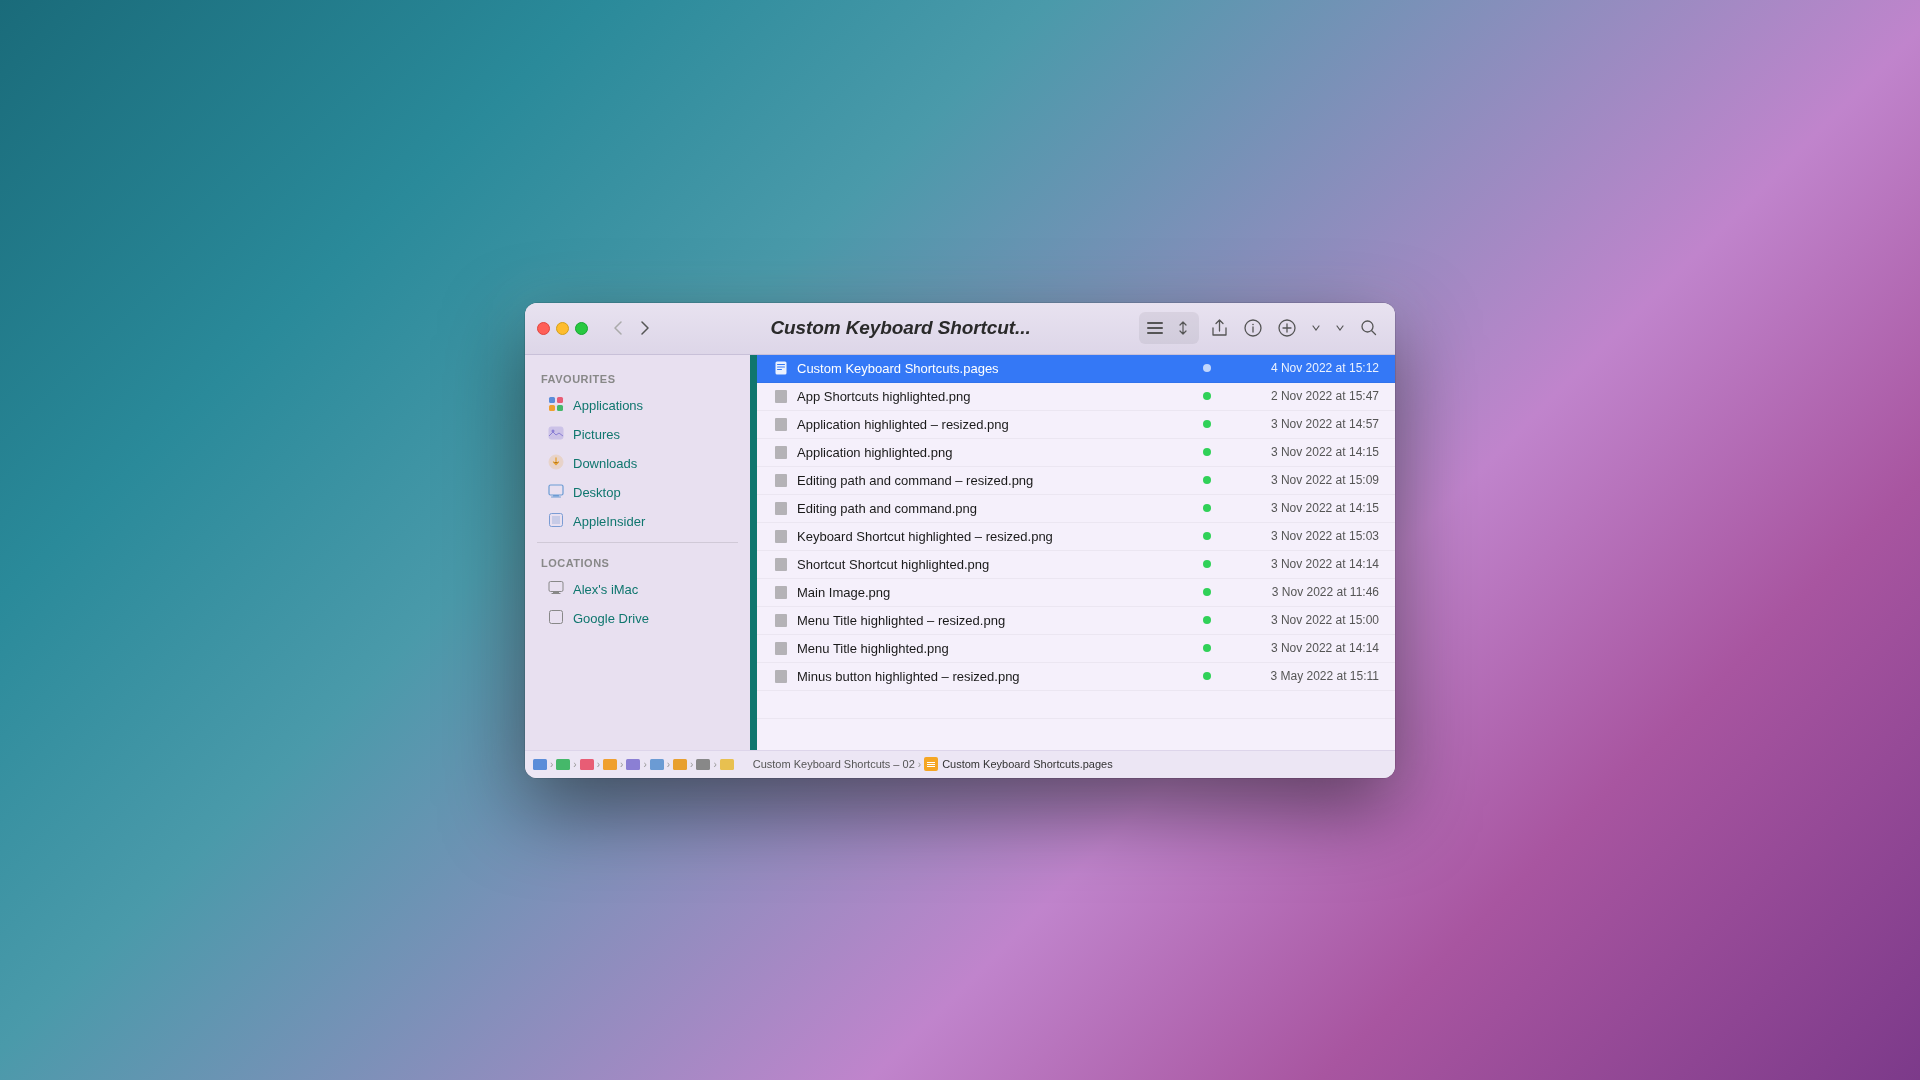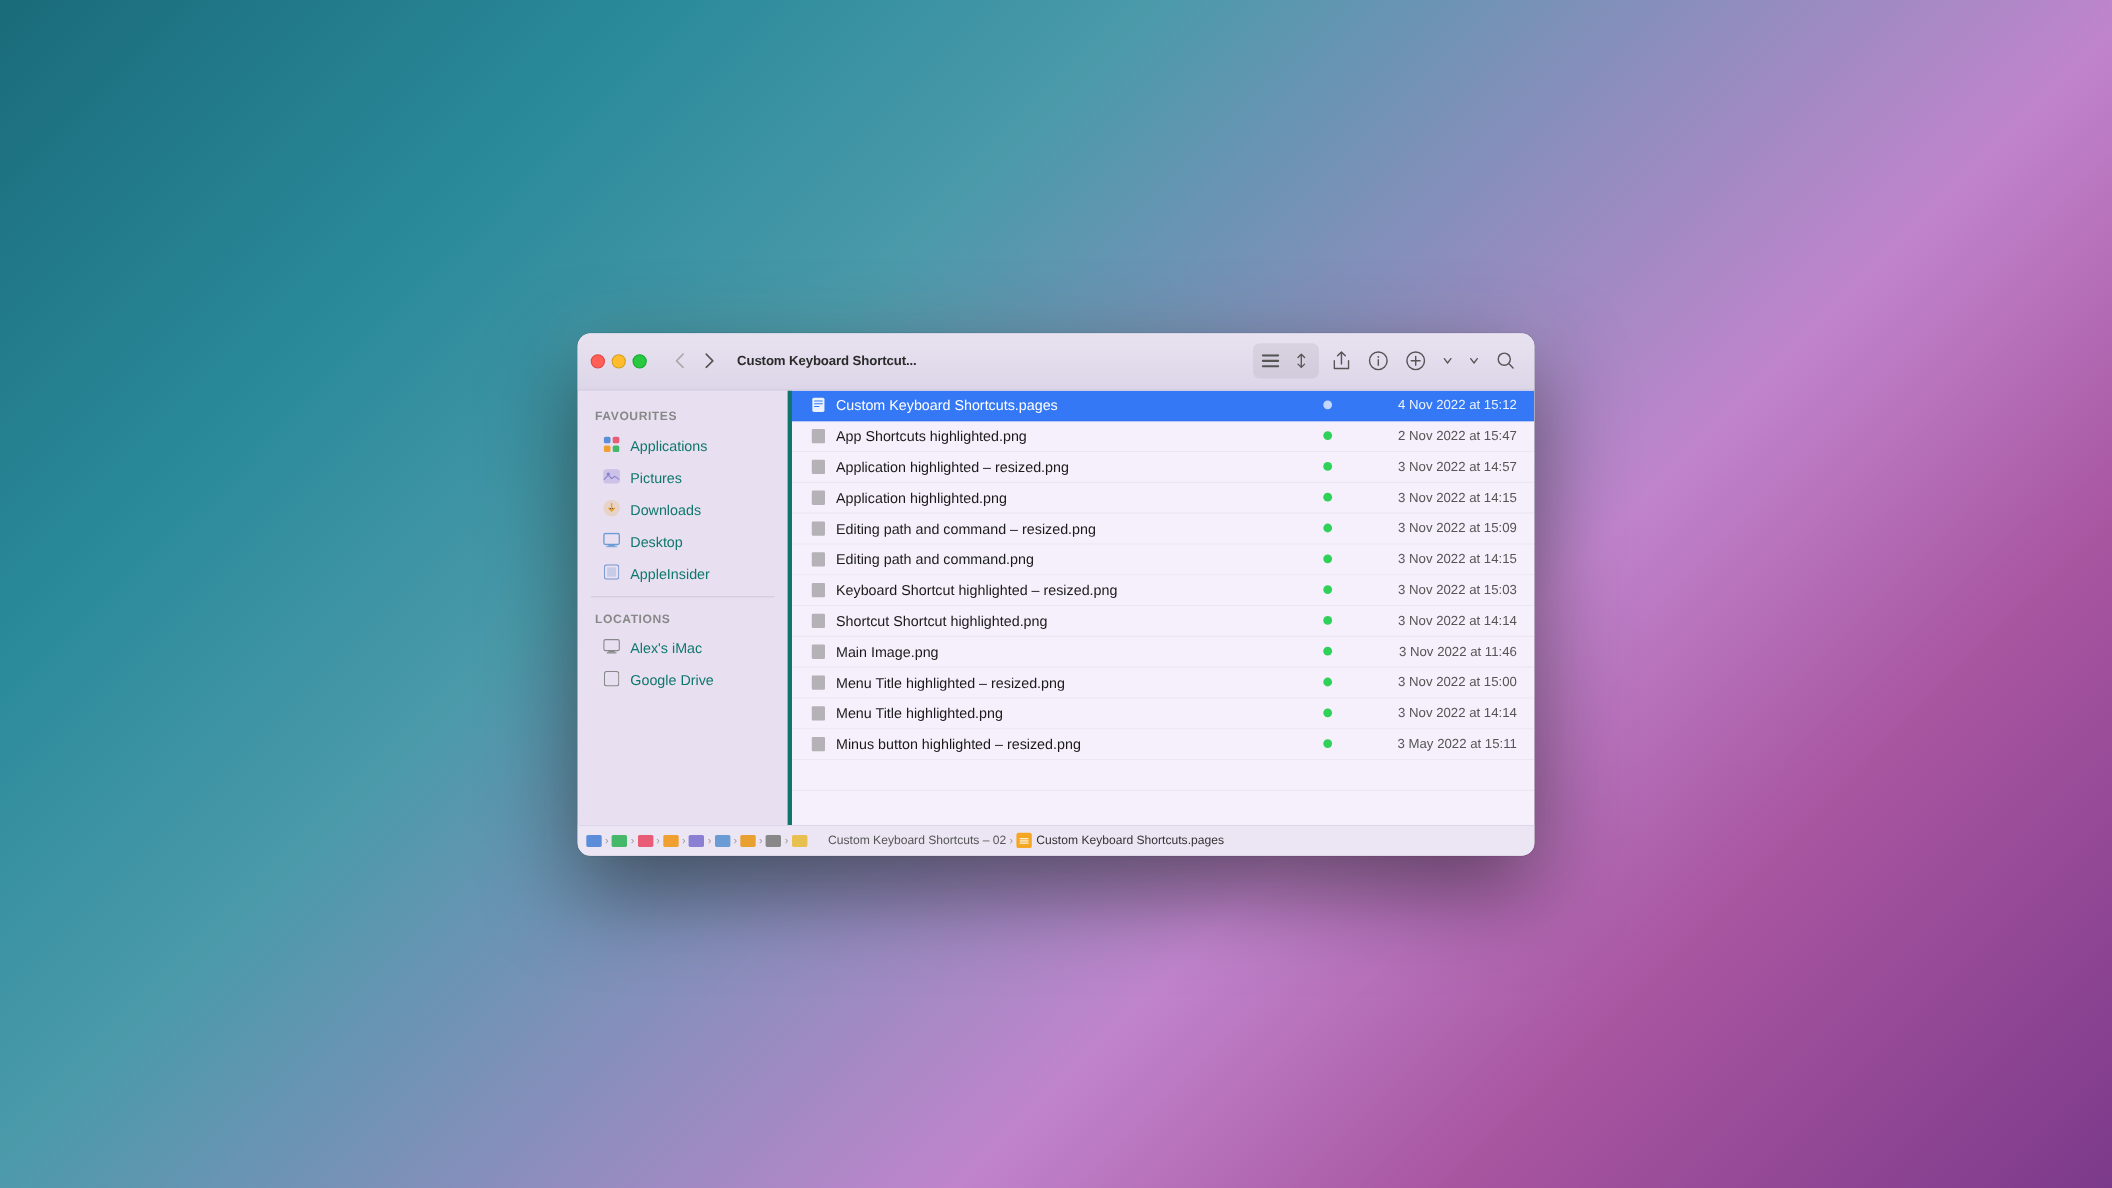--- a/index.html
+++ b/index.html
@@ -70,25 +70,26 @@
       align-items: center;
       justify-content: center;
       border-radius: 5px;
       color: #666;
       font-size: 16px;
     }
     .nav-btn.disabled { color: #bbb; cursor: default; }
 
     .window-title {
       flex: 1;
-      text-align: left;
-      font-size: 12px;
+      text-align: center;
+      font-size: 19px;
       font-weight: 600;
       color: #2a2a2a;
       letter-spacing: -0.1px;
+      font-style: italic;
     }
 
     .toolbar-actions {
       display: flex;
       align-items: center;
       gap: 6px;
     }
 
     .toolbar-btn {
       width: 28px;
@@ -127,23 +128,23 @@
 
     
     .main-content {
       display: flex;
       flex: 1;
       overflow: hidden;
     }
 
     
     .sidebar {
-      width: 195px;
+      width: 232px;
       background: #e8e0f0;
-      border-right: 4px solid #0f766e;
+      border-right: 7px solid #0f766e;
       padding: 12px 0;
       flex-shrink: 0;
       overflow-y: auto;
     }
 
     .sidebar-section-label {
       font-size: 11px;
       font-weight: 700;
       color: #888;
       text-transform: uppercase;

